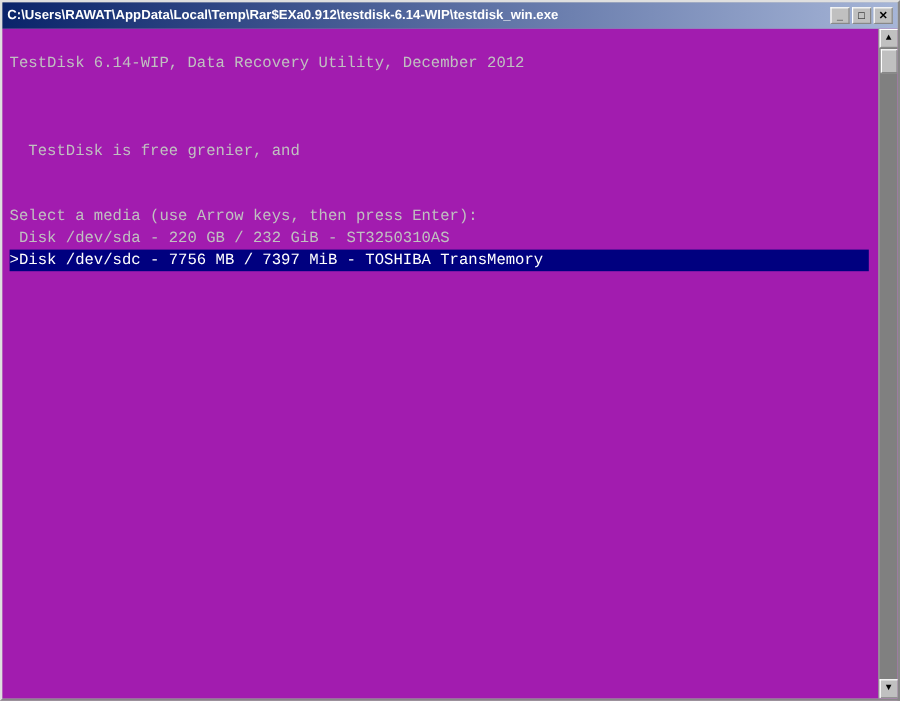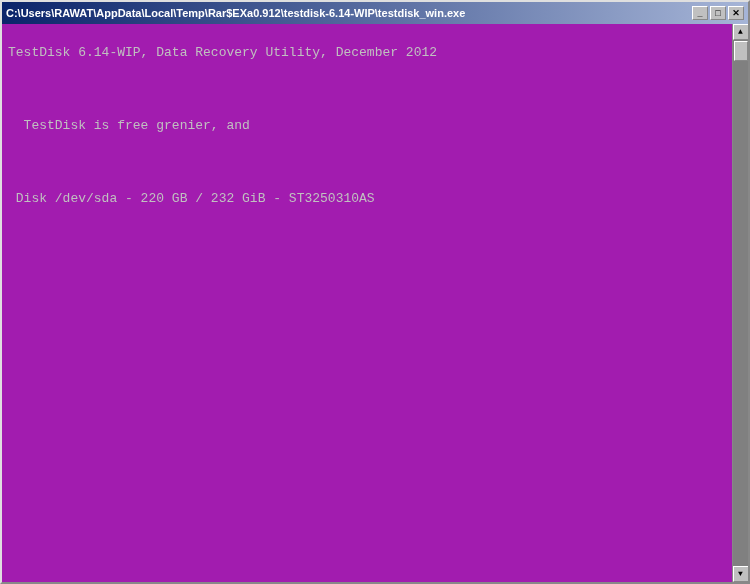--- a/index.html
+++ b/index.html
@@ -156,23 +156,23 @@
   </div>
   <div class="terminal">
     <div class="terminal-content">
       <span class="line">TestDisk 6.14-WIP, Data Recovery Utility, December 2012</span><br>
       <br>
       <br>
       <span class="line">&nbsp;</span><br>
       <span class="line">  TestDisk is free grenier, and</span><br>
       <br>
       <span class="line">&nbsp;</span><br>
-      <br>
+      <span class="line">Select a media (use Arrow keys, then press Enter):</span><br>
       <span class="line"> Disk /dev/sda - 220 GB / 232 GiB - ST3250310AS</span><br>
-      <br>
+      <span class="line selected-line">&gt;Disk /dev/sdc - 7756 MB / 7397 MiB - TOSHIBA TransMemory</span><br>
       <br>
     </div>
     <div class="empty-lines"></div>
     <div class="scrollbar">
       <div class="scrollbar-arrow">▲</div>
       <div class="scrollbar-track">
         <div class="scrollbar-thumb"></div>
       </div>
       <div class="scrollbar-arrow">▼</div>
     </div>

